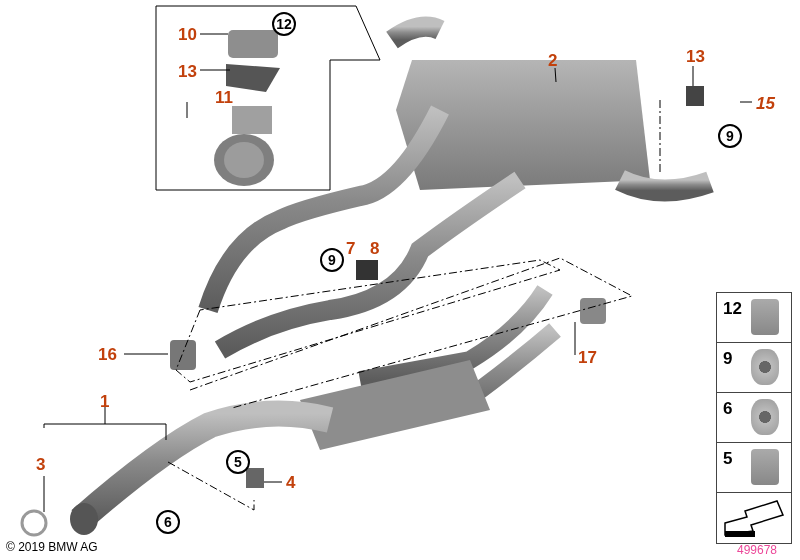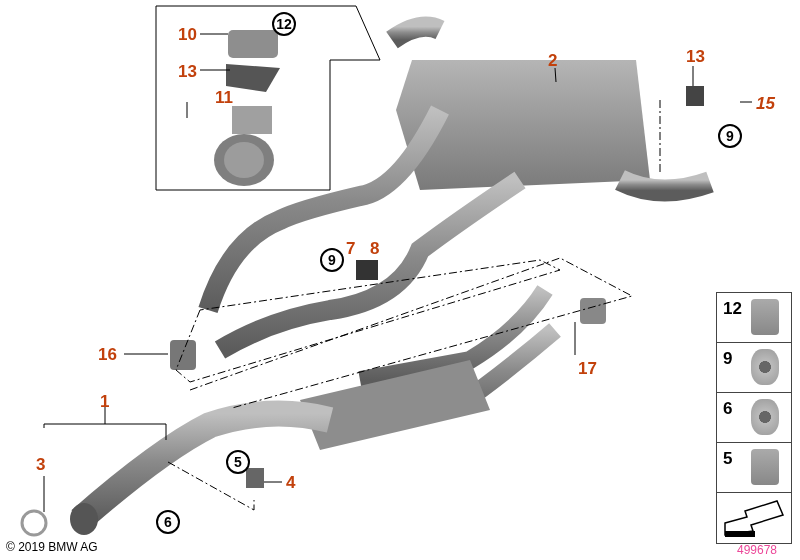--- a/index.html
+++ b/index.html
@@ -91,21 +91,21 @@
     <div class="label" style="left: 370px; top: 240px;">8</div>
     <div class="circ" style="left: 320px; top: 248px;">9</div>
     <div class="label" style="left: 178px; top: 26px;">10</div>
     <div class="label" style="left: 178px; top: 89px; margin-left: 37px;">11</div>
     <div class="circ" style="left: 272px; top: 12px;">12</div>
     <div class="label" style="left: 178px; top: 63px; text-align: right;">13</div>
     <div class="label" style="left: 686px; top: 48px;">13</div>
     <div class="label" style="left: 756px; top: 95px; font-style: italic;">15</div>
     <div class="circ" style="left: 718px; top: 124px;">9</div>
     <div class="label" style="left: 98px; top: 346px;">16</div>
-    <div class="label" style="left: 578px; top: 360px; text-align: right;">17</div>
+    <div class="label" style="left: 578px; top: 349px; text-align: right;">17</div>
   </div>
 
 <div class="copy">© 2019 BMW AG</div>
 <div class="partno">499678</div>
 
 <div id="panel">
     <div class="panel" style="top: 292px; height: 50px;">
       <span class="num">12</span>
       <span style="position: absolute; left: 34px; top: 6px; width: 28px; height: 36px; background: linear-gradient(rgb(170, 170, 170), rgb(136, 136, 136)); border-radius: 4px;"></span>
     </div>

